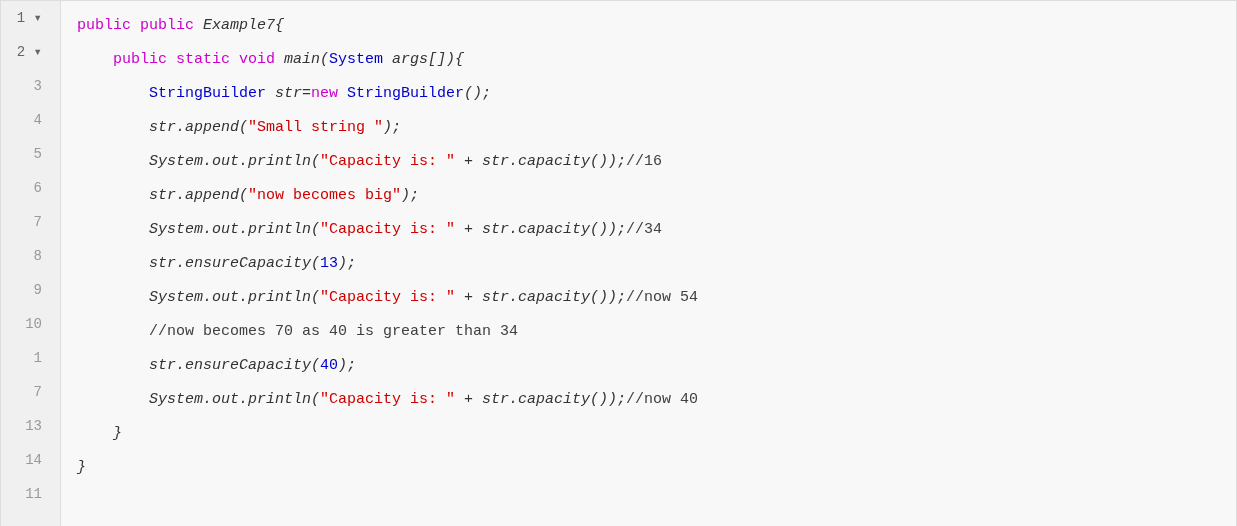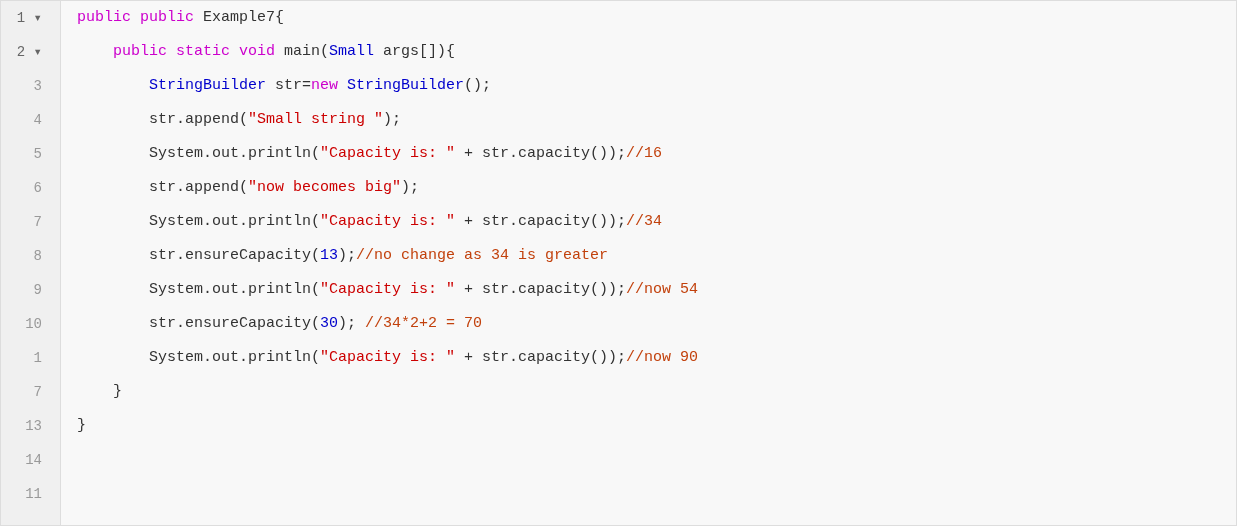--- a/index.html
+++ b/index.html
@@ -34,36 +34,36 @@
       height: 34px;
       padding-right: 8px;
       color: #999;
       font-size: 14px;
     }
     .line-number.has-arrow {
       color: #666;
     }
     .code-area {
       flex: 1;
-      padding: 0 16px;
+      padding: 8px 16px;
       overflow-x: auto;
     }
     .code-line {
       height: 34px;
       display: flex;
       align-items: center;
       white-space: pre;
     }
     
     .kw { color: #cc00cc; font-weight: normal; } 
     .kw2 { color: #0000cc; } 
     .str { color: #cc0000; } 
     .num { color: #0000cc; } 
-    .comment { color: #c2410c; } 
-    .plain { color: #333; } 
+    .comment { color: #404040; } 
+    .plain { color: #333; font-style: italic; } 
   </style>
 </head>
 <body>
 
 <div class="code-container">
   <div class="line-numbers">
   <div class="line-number has-arrow">1 ▾</div>
       <div class="line-number has-arrow">2 ▾</div>
       <div class="line-number">3</div>
       <div class="line-number">4</div>
@@ -74,27 +74,28 @@
       <div class="line-number">9</div>
       <div class="line-number">10</div>
       <div class="line-number">1</div>
       <div class="line-number">7</div>
       <div class="line-number">13</div>
       <div class="line-number">14</div>
       <div class="line-number">11</div>
     </div>
   <div class="code-area">
   <div class="code-line"><span class="kw">public </span><span class="kw">public </span><span class="plain">Example7{</span></div>
-      <div class="code-line"><span class="plain">    </span><span class="kw">public </span><span class="kw">static </span><span class="kw">void </span><span class="plain">main(</span><span class="kw2">Small</span><span class="plain"> args[]){</span></div>
+      <div class="code-line"><span class="plain">    </span><span class="kw">public </span><span class="kw">static </span><span class="kw">void </span><span class="plain">main(</span><span class="kw2">System</span><span class="plain"> args[]){</span></div>
       <div class="code-line"><span class="plain">        </span><span class="kw2">StringBuilder</span><span class="plain"> str=</span><span class="kw">new </span><span class="kw2">StringBuilder</span><span class="plain">();</span></div>
       <div class="code-line"><span class="plain">        str.append(</span><span class="str">"Small string "</span><span class="plain">);</span></div>
       <div class="code-line"><span class="plain">        System.out.println(</span><span class="str">"Capacity is: "</span><span class="plain"> + str.capacity());</span><span class="comment">//16</span></div>
       <div class="code-line"><span class="plain">        str.append(</span><span class="str">"now becomes big"</span><span class="plain">);</span></div>
       <div class="code-line"><span class="plain">        System.out.println(</span><span class="str">"Capacity is: "</span><span class="plain"> + str.capacity());</span><span class="comment">//34</span></div>
-      <div class="code-line"><span class="plain">        str.ensureCapacity(</span><span class="num">13</span><span class="plain">);</span><span class="comment">//no change as 34 is greater</span></div>
+      <div class="code-line"><span class="plain">        str.ensureCapacity(</span><span class="num">13</span><span class="plain">);</span></div>
       <div class="code-line"><span class="plain">        System.out.println(</span><span class="str">"Capacity is: "</span><span class="plain"> + str.capacity());</span><span class="comment">//now 54</span></div>
-      <div class="code-line"><span class="plain">        str.ensureCapacity(</span><span class="num">30</span><span class="plain">); </span><span class="comment">//34*2+2 = 70</span></div>
-      <div class="code-line"><span class="plain">        System.out.println(</span><span class="str">"Capacity is: "</span><span class="plain"> + str.capacity());</span><span class="comment">//now 90</span></div>
+      <div class="code-line"><span class="plain">        </span><span class="comment">//now becomes 70 as 40 is greater than 34</span></div>
+      <div class="code-line"><span class="plain">        str.ensureCapacity(</span><span class="num">40</span><span class="plain">); </span></div>
+      <div class="code-line"><span class="plain">        System.out.println(</span><span class="str">"Capacity is: "</span><span class="plain"> + str.capacity());</span><span class="comment">//now 40</span></div>
       <div class="code-line"><span class="plain">    }</span></div>
       <div class="code-line"><span class="plain">}</span></div>
       <div class="code-line"><span class="plain"></span></div>
     </div>
 </div>
 
 </body></html>

